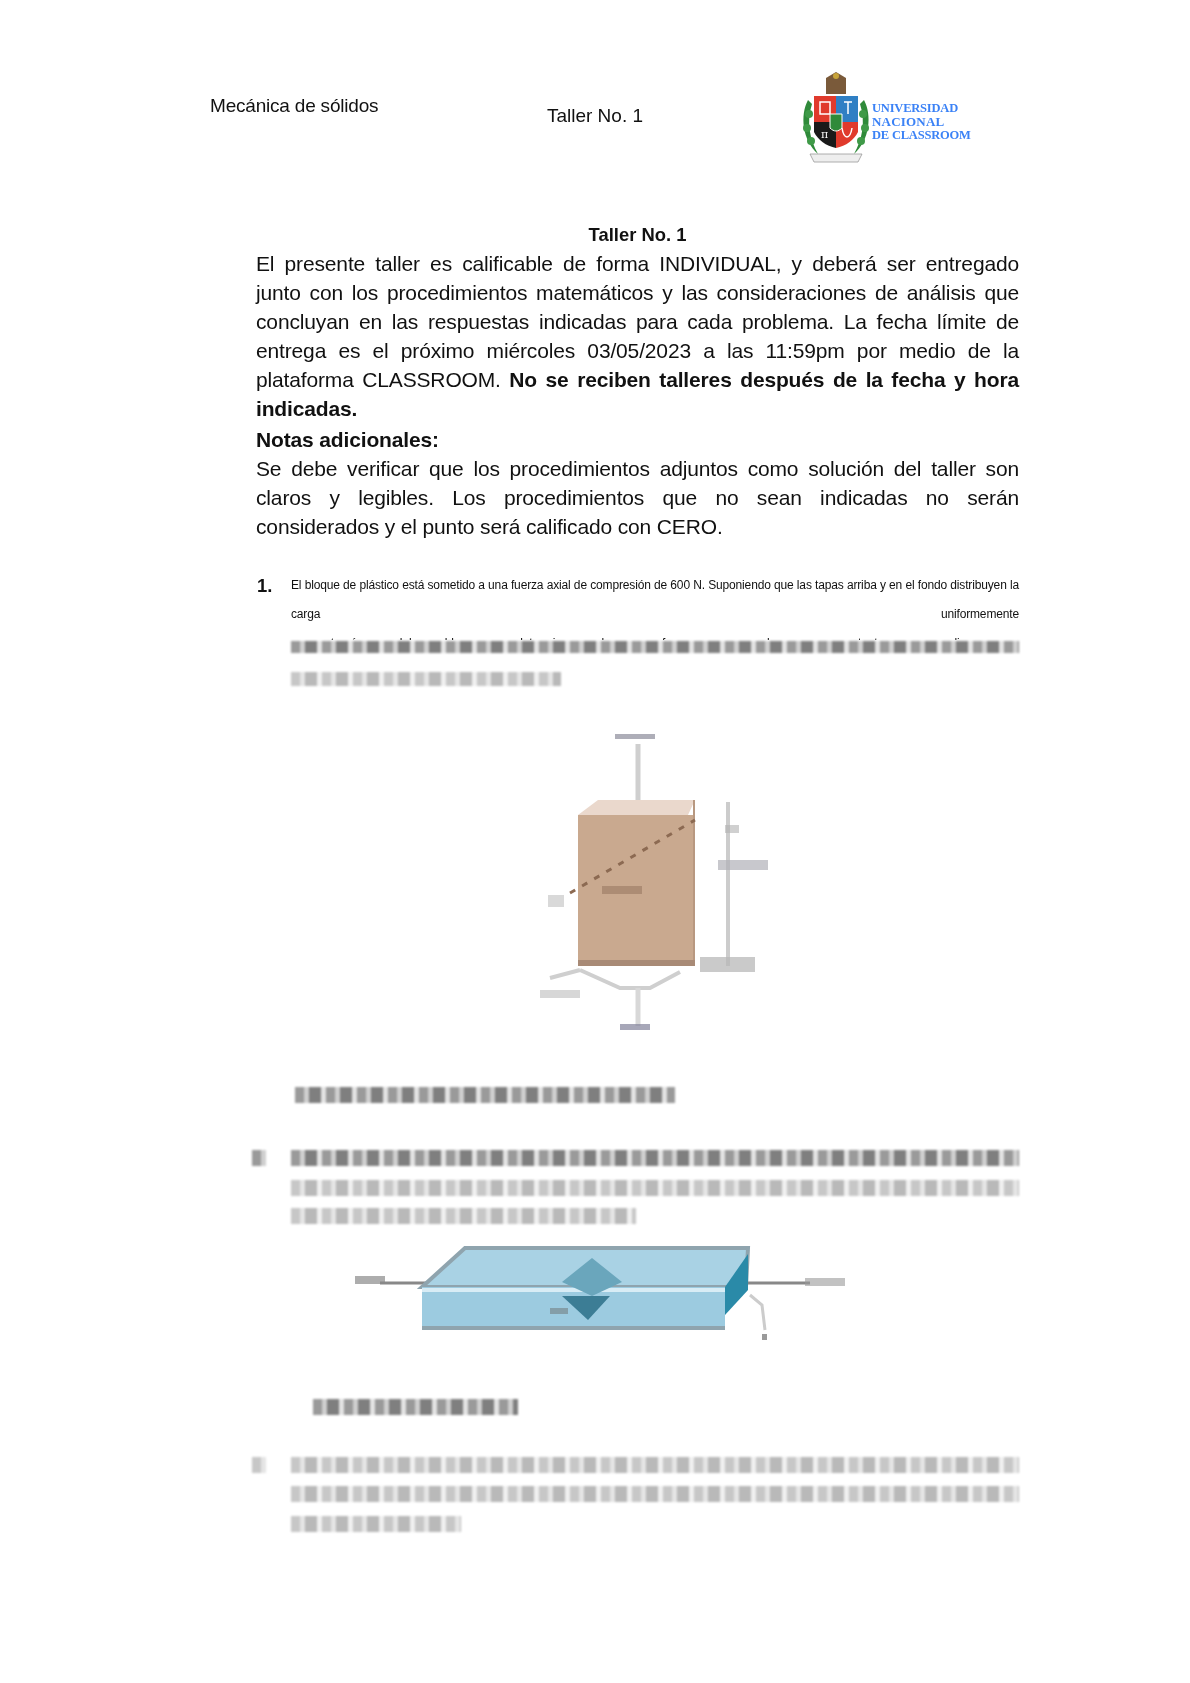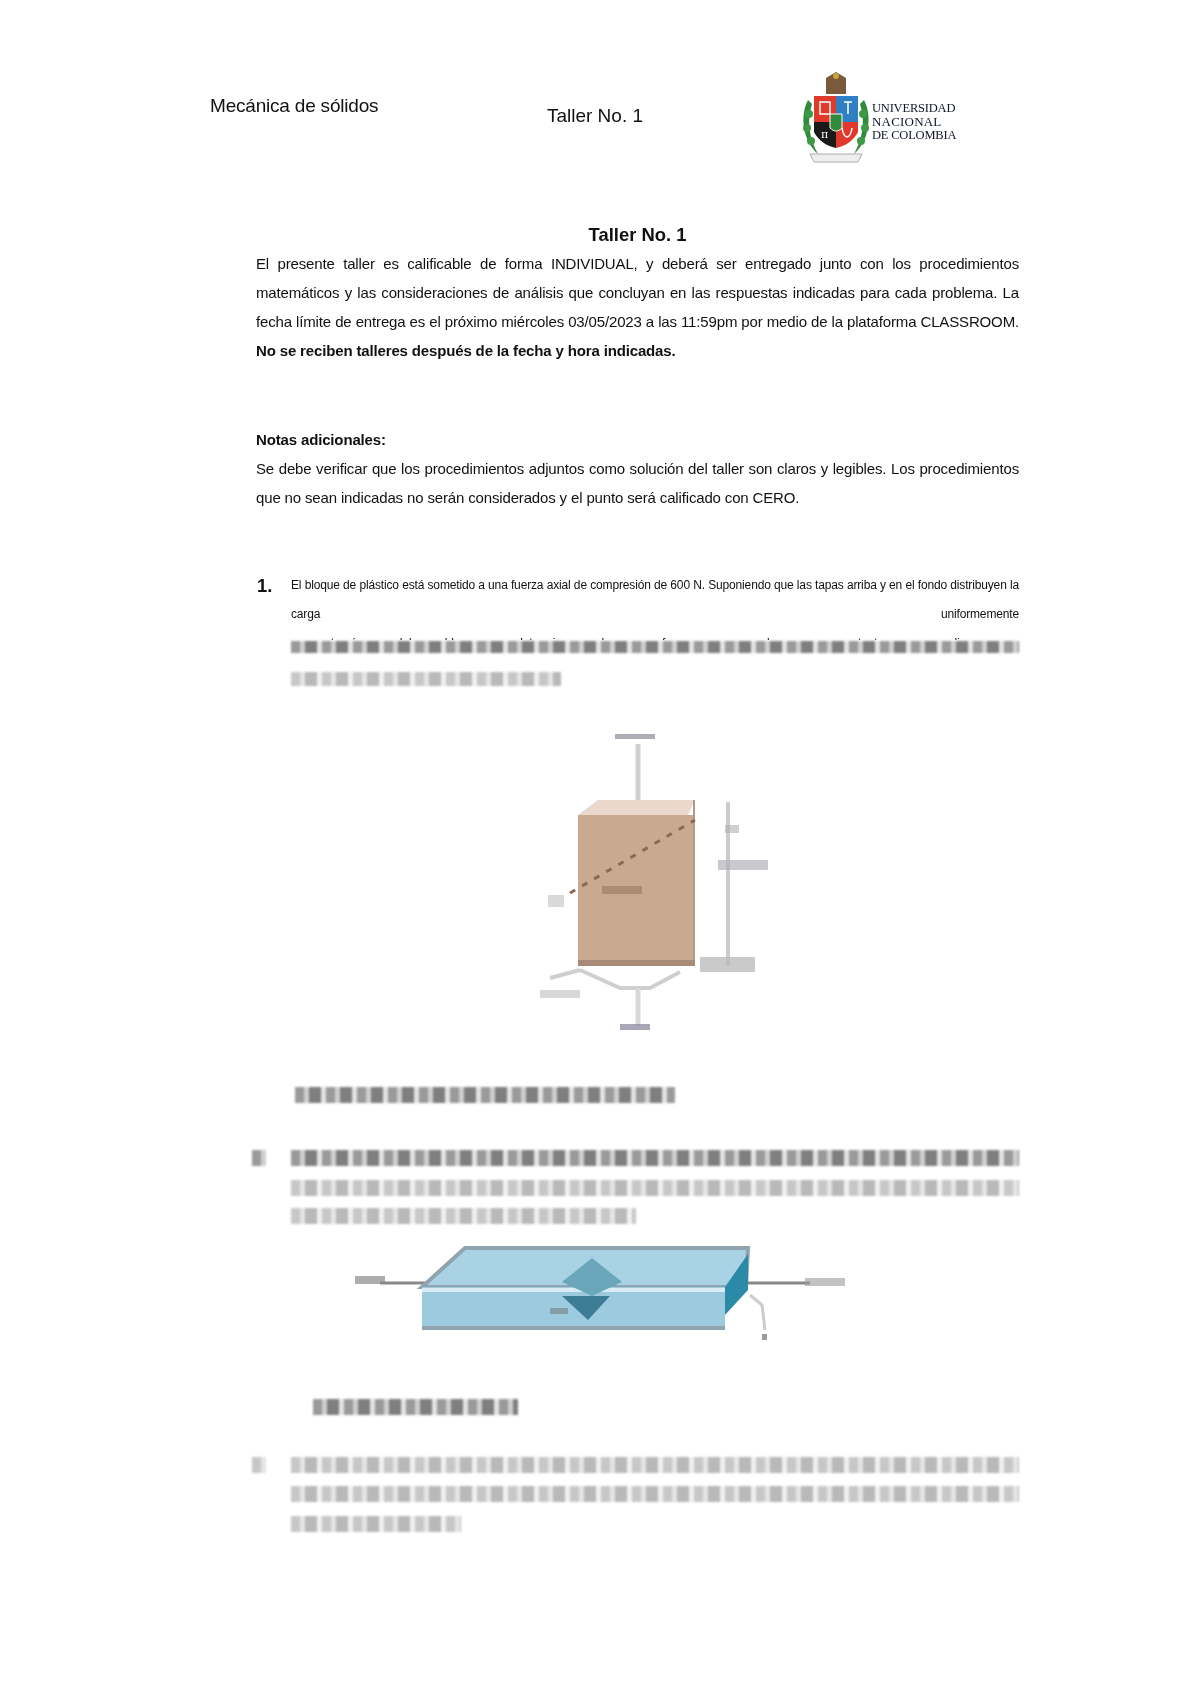--- a/index.html
+++ b/index.html
@@ -7,25 +7,25 @@
            font-family: "Liberation Sans", sans-serif; color: #111; }
     .abs { position: absolute; }
 
     
     .hdr-left { left: 210px; top: 92px; width: 300px; 
                 font-size: 19px; line-height: 27px; letter-spacing: -0.2px; }
     .hdr-center { left: 520px; top: 104px; width: 150px; text-align: center;
                   font-size: 19px; line-height: 24px; }
     .logo { left: 800px; top: 70px; width: 170px; height: 96px; }
     .logo-text { left: 872px; top: 102px; font-family: "Liberation Serif", serif;
-                 color: #0f172a; font-size: 12.5px; line-height: 13px; letter-spacing: -0.2px; }
+                 color: #3b82f6; font-size: 12.5px; line-height: 13px; letter-spacing: -0.2px; font-weight: bold; }
     .logo-text .big { font-size: 13px; line-height: 14px; letter-spacing: 0.2px; }
 
     
-    .col { left: 256px; width: 763px; font-size: 15px; line-height: 29px;
+    .col { left: 256px; width: 763px; font-size: 21px; line-height: 29px;
            letter-spacing: -0.15px; }
     .title { left: 256px; width: 763px; top: 220px; text-align: center;
              font-weight: bold; font-size: 18.4px; line-height: 29px; }
     .justify { text-align: justify; text-align-last: left; }
     .bold { font-weight: bold; }
 
     .num { left: 257px; font-weight: bold; font-size: 18.4px; line-height: 29px; }
     .item { left: 291px; width: 728px; font-size: 12px; line-height: 29px;
             text-align: justify; letter-spacing: -0.15px; }
     .blur-bar { background: repeating-linear-gradient(90deg,
@@ -66,21 +66,21 @@
     <text x="21" y="68" font-size="11" fill="#fff" font-family="DejaVu Serif, serif">π</text>
     <path d="M42 58 C44 70 50 70 52 58" fill="none" stroke="#fff" stroke-width="1.5"></path>
     <path d="M30 44 H42 V58 C38 62 34 62 30 58Z" fill="#2f8a3a" stroke="#fff" stroke-width="1"></path>
 
     <path d="M10 84 H62 L58 92 H14Z" fill="#eeeeee" stroke="#999" stroke-width="0.8"></path>
   </svg>
 </div>
 <div class="abs logo-text">
   <div>UNIVERSIDAD</div>
   <div class="big">NACIONAL</div>
-  <div>DE COLOMBIA</div>
+  <div>DE CLASSROOM</div>
 </div>
 
 <div class="abs title">Taller No. 1</div>
 <div class="abs col justify" style="top:249px">
   <span>El presente taller es calificable de forma INDIVIDUAL, y deberá ser entregado junto con los procedimientos matemáticos y las consideraciones de análisis que concluyan en las respuestas indicadas para cada problema. La fecha límite de entrega es el próximo miércoles 03/05/2023 a las 11:59pm por medio de la plataforma CLASSROOM. </span><span class="bold">No se reciben talleres después de la fecha y hora indicadas.</span>
 </div>
 
 <div class="abs col bold" style="top:425px">Notas adicionales:</div>
 <div class="abs col justify" style="top:454px">Se debe verificar que los procedimientos adjuntos como solución del taller son claros y legibles. Los procedimientos que no sean indicadas no serán considerados y el punto será calificado con CERO.</div>
 

